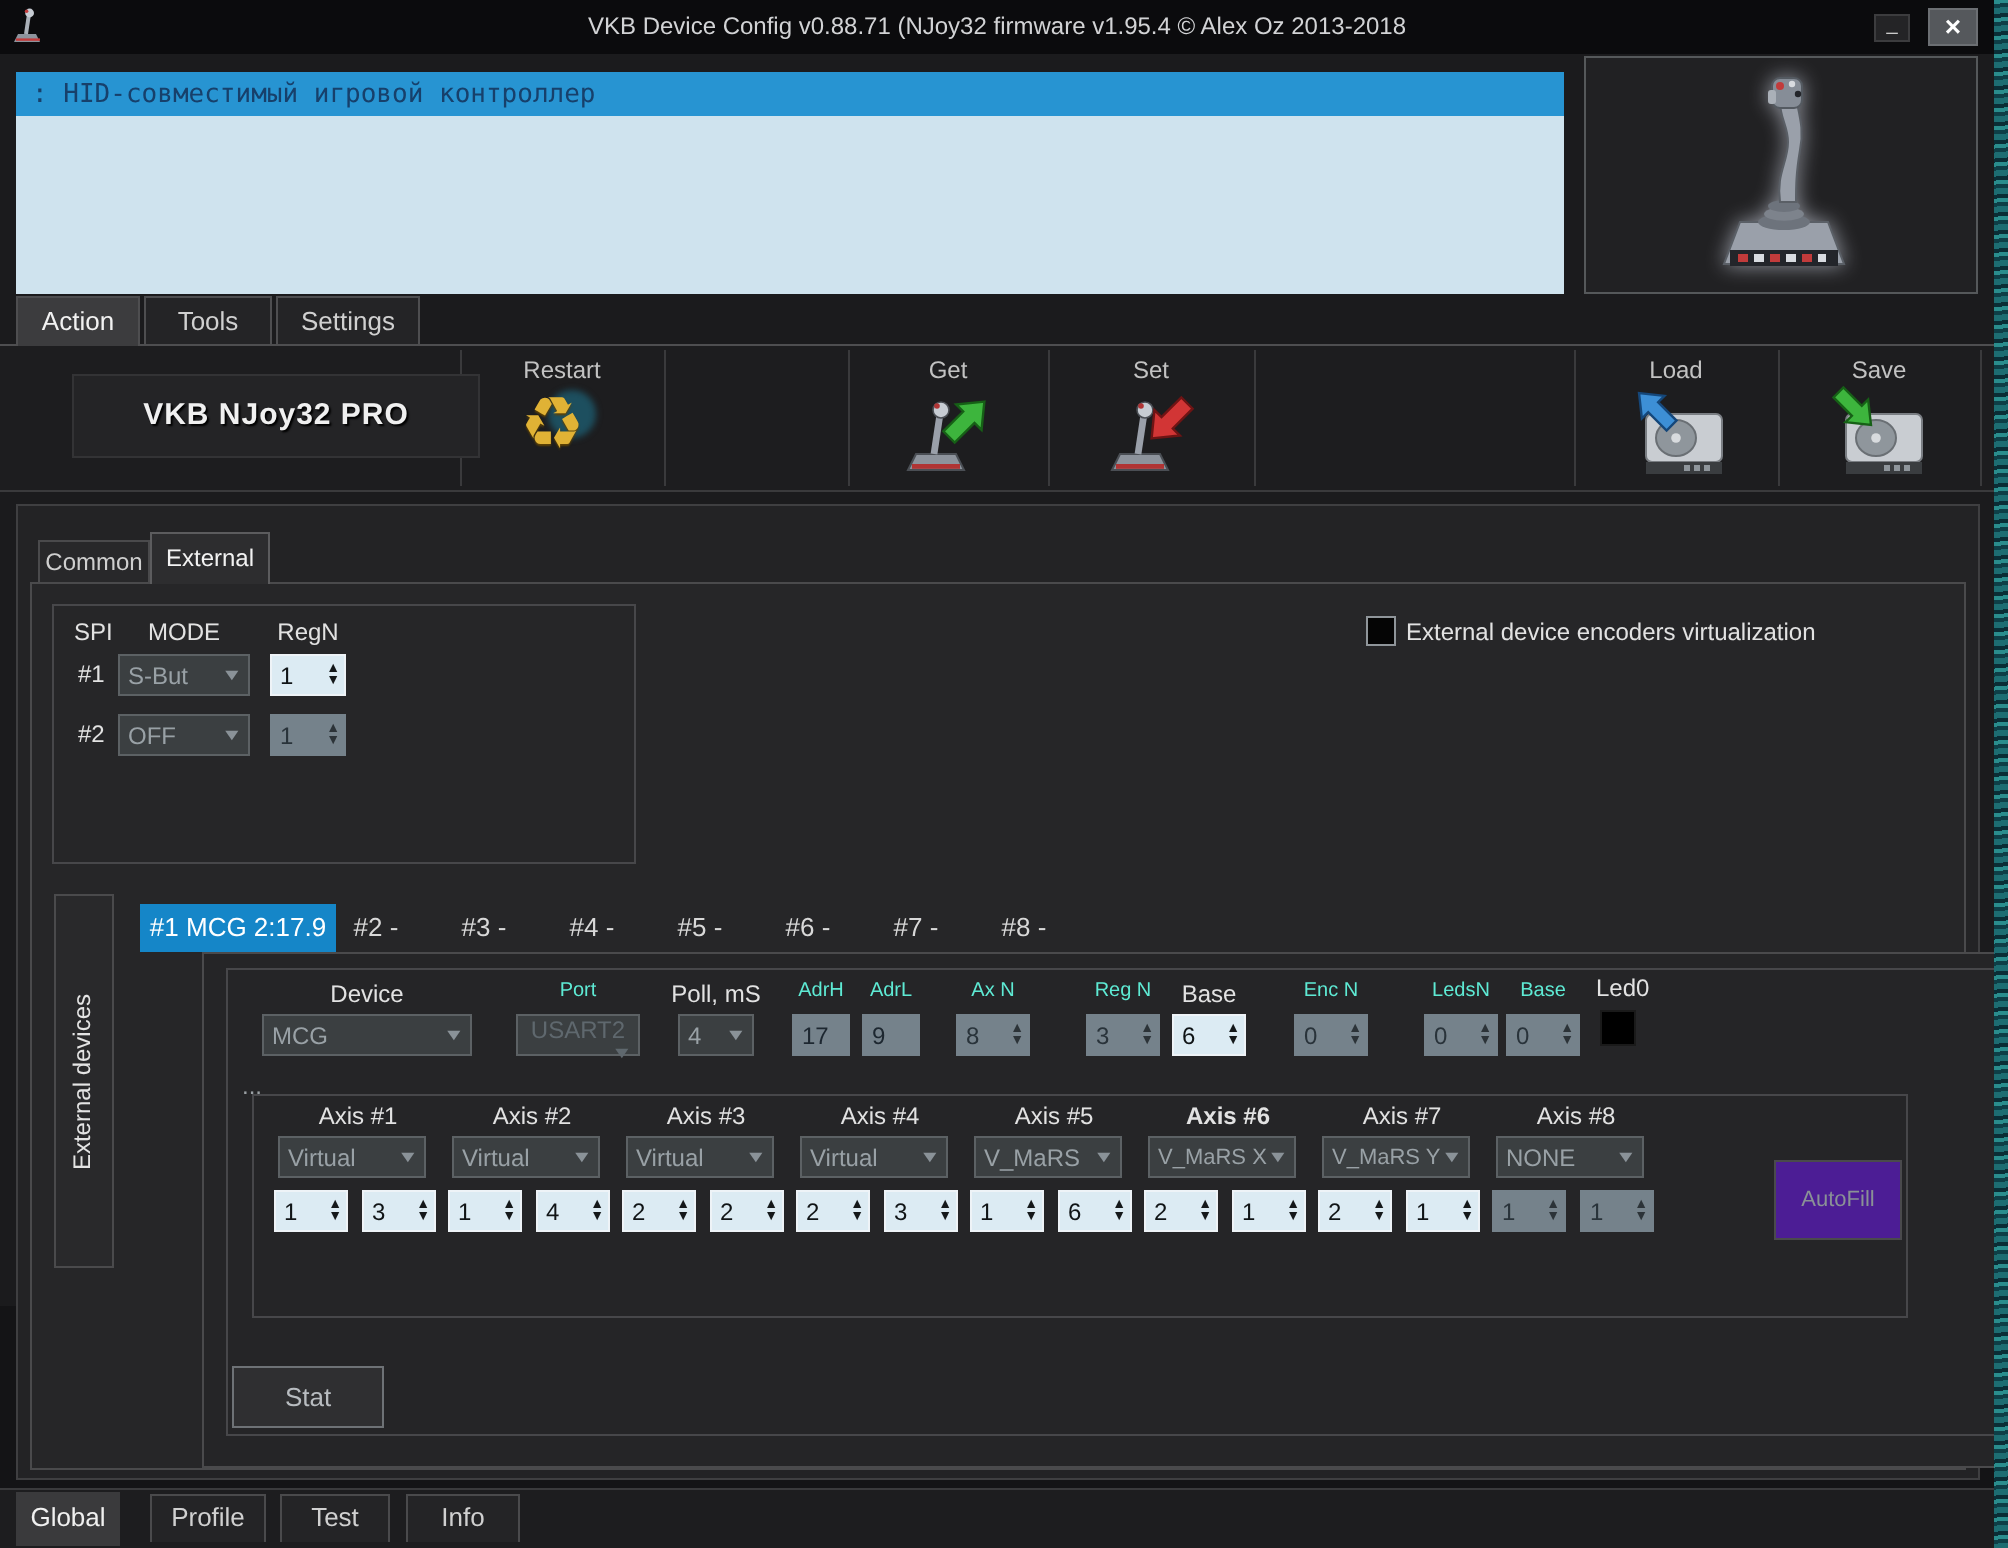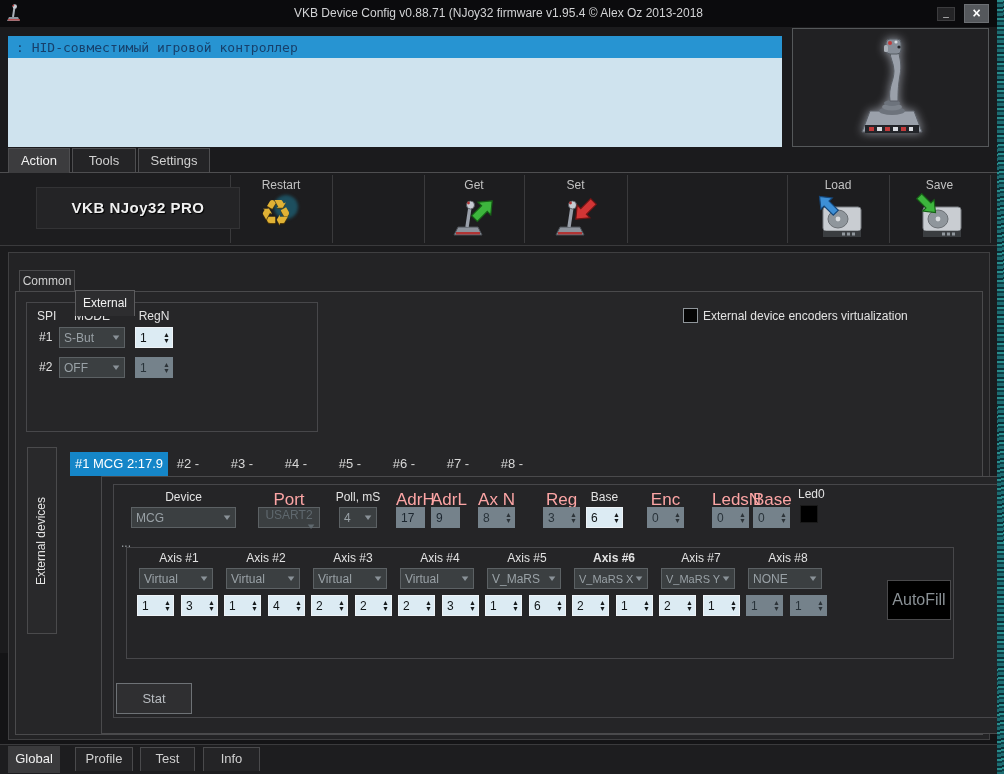--- a/index.html
+++ b/index.html
@@ -33,26 +33,26 @@
   .tool-icon{position:absolute;}
   .vkb-box{position:absolute;left:36px;top:14px;width:204px;height:42px;background:#242426;border:1px solid #333335;box-sizing:border-box;
     text-align:center;line-height:40px;font-size:15px;font-weight:bold;color:#f0f0f0;text-shadow:1px 1px 1px #000;letter-spacing:.5px;}
   .restart-icon{position:relative;width:44px;height:44px;}
   .restart-icon .bg{position:absolute;right:4px;top:4px;width:24px;height:24px;border-radius:50%;background:#1d4f5f;filter:blur(1.5px);}
   .restart-icon .glyph{position:absolute;left:2px;top:0;font-size:36px;line-height:44px;color:#e0b235;text-shadow:0 1px 1px #5d4205;font-family:"DejaVu Sans",sans-serif;}
 
   
   .main{position:absolute;left:8px;top:252px;width:982px;height:488px;background:#232325;border:1px solid #3f3f41;box-sizing:border-box;}
   .tab-common{position:absolute;left:10px;top:17px;width:56px;height:22px;background:#28282a;border:1px solid #4a4a4c;border-bottom:none;box-sizing:border-box;text-align:center;line-height:20px;font-size:12px;color:#cfcfcf;}
-  .tab-external{position:absolute;left:66px;top:13px;width:60px;height:26px;background:#2d2d2f;border:1px solid #5c5c5e;border-bottom:none;box-sizing:border-box;text-align:center;line-height:24px;font-size:12px;color:#f2f2f2;z-index:3;margin-top:24px;}
+  .tab-external{position:absolute;left:66px;top:13px;width:60px;height:26px;background:#2d2d2f;border:1px solid #5c5c5e;border-bottom:none;box-sizing:border-box;text-align:center;line-height:24px;font-size:12px;color:#f2f2f2;z-index:3;}
   .page{position:absolute;left:6px;top:38px;width:968px;height:444px;border:1px solid #4a4a4c;background:#262628;box-sizing:border-box;}
 
   .groupbox{position:absolute;border:1px solid #47474a;box-sizing:border-box;}
   .lblw{color:#e2e2e2;font-size:12px;}
-  .lbl{color:#fca5a5;font-size:17px;}
+  .lbl{color:#5eead4;font-size:10px;}
 
   
   .dd{display:flex;align-items:center;background:#3b3f41;border:1px solid #5c6164;box-sizing:border-box;padding:0 4px;font-size:12px;color:#99a1a6;height:21px;}
   .dd .caret{margin-left:auto;font-size:8px;color:#8a9298;transform:scaleX(1.4);}
   .dd.dis{color:#5f686e;flex-direction:column;}
   .dd.dis .caret{color:#5f686e;}
   .spin{display:flex;align-items:center;box-sizing:border-box;padding-left:4px;font-size:12px;height:21px;}
   .spin.on{background:#dcebf3;border:1px solid #eef3f7;color:#101416;}
   .spin.off{background:#75828b;border:1px solid #75828b;color:#29333a;}
   .spin .ar{margin-left:auto;display:flex;flex-direction:column;justify-content:center;padding-right:2px;}
@@ -72,21 +72,21 @@
   .page2{position:absolute;left:43px;top:184px;width:927px;height:258px;border:1px solid #4a4a4c;background:#252527;box-sizing:border-box;margin-left:42px;}
   .gbA{position:absolute;left:11px;top:7px;width:908px;height:234px;border:1px solid #47474a;box-sizing:border-box;}
   .dev-lbl{position:absolute;top:5px;text-align:center;}
   .dev-ctl{position:absolute;top:22px;}
   .led-swatch{position:absolute;width:18px;height:18px;background:#000;border:1px solid #1a1a1a;box-sizing:border-box;}
   .dots-lbl{position:absolute;left:7px;top:51px;font-size:12px;color:#9aa0a4;}
   .gbAx{position:absolute;left:12px;top:62px;width:828px;height:112px;border:1px solid #47474a;box-sizing:border-box;}
   .ax-lbl{position:absolute;top:3px;width:84px;text-align:center;}
   .ax-dd{position:absolute;top:20px;width:74px;}
   .ax-sp{position:absolute;top:47px;width:37px;}
-  .autofill{position:absolute;left:760px;top:32px;width:64px;height:40px;background:#000000;border:1px solid #4a4a4c;box-sizing:border-box;color:#8a9196;font-size:16px;text-align:center;line-height:38px;}
+  .autofill{position:absolute;left:760px;top:32px;width:64px;height:40px;background:#4c1d95;border:1px solid #4a4a4c;box-sizing:border-box;color:#8a9196;font-size:11px;text-align:center;line-height:38px;}
   .stat-btn{position:absolute;left:2px;top:198px;width:76px;height:31px;background:#2f2f31;border:1px solid #6e7276;box-sizing:border-box;color:#b8bcc0;font-size:13px;text-align:center;line-height:29px;}
 
   
   .footer{position:absolute;left:0;top:744px;width:997px;height:30px;background:#1d1d1f;border-top:1px solid #3a3a3c;}
   .ftab{position:absolute;box-sizing:border-box;text-align:center;font-size:13px;}
   .ftab.active{top:1px;height:27px;background:#3a3a3c;color:#f0f0f0;line-height:26px;}
   .ftab.idle{top:2px;height:24px;background:#242426;border:1px solid #4a4a4c;border-bottom:none;color:#d0d0d0;line-height:22px;}
 </style>
 </head>
 <body>

